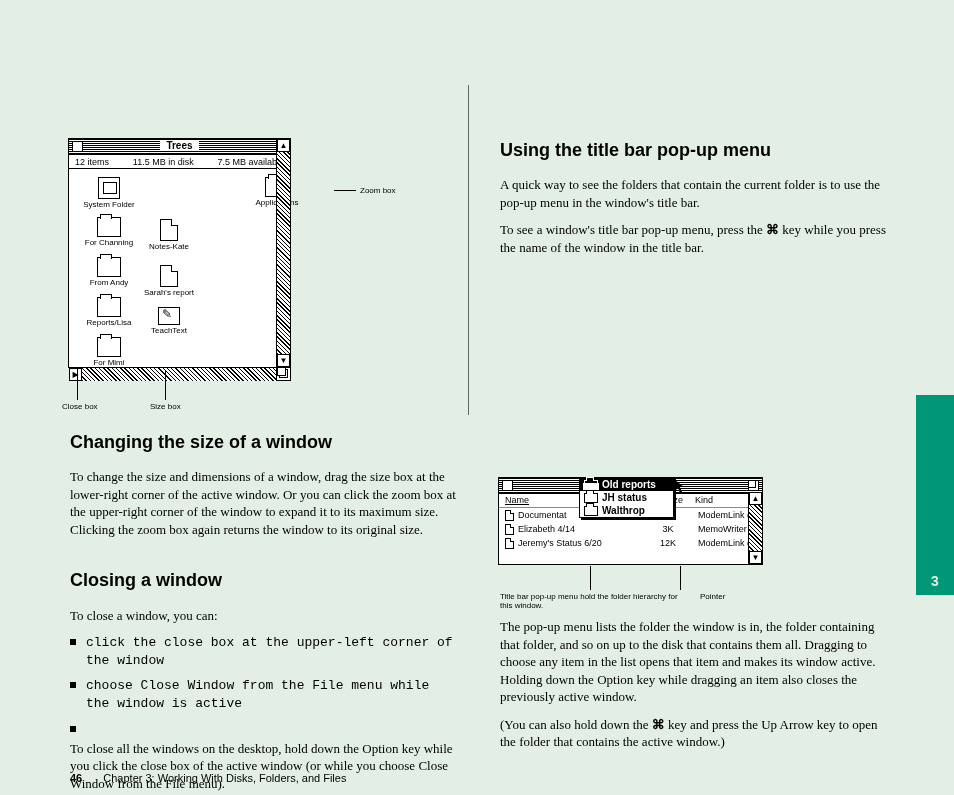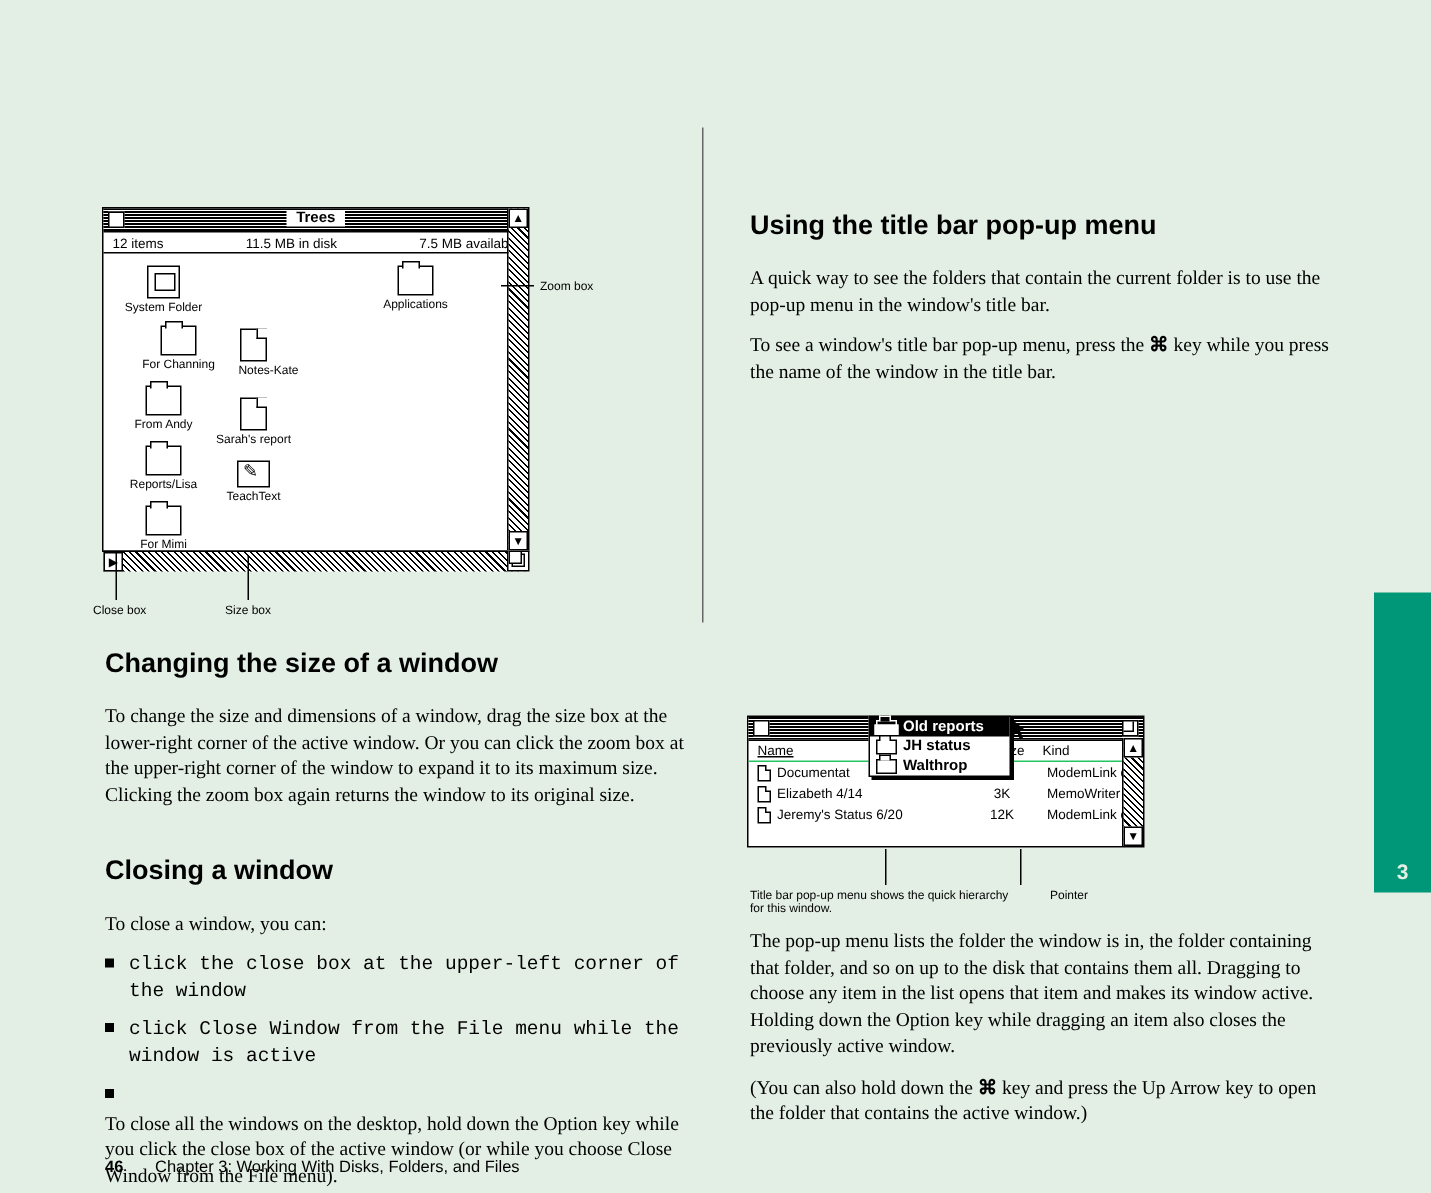--- a/index.html
+++ b/index.html
@@ -34,21 +34,21 @@
   .cmd { font-family: "Chicago","Helvetica Neue", Helvetica, Arial, sans-serif; font-weight:700; }
 
   
   .mac-window {
     position: absolute;
     background: #fff;
     border: 1px solid #000;
     font-family: Geneva, "Helvetica Neue", Helvetica, Arial, sans-serif;
     font-size: 9px;
   }
-  .win-a { left:68px; top:138px; width:285px; height:230px; }
+  .win-a { left:68px; top:138px; width:223px; height:230px; }
   .titlebar {
     height: 16px;
     border-bottom: 1px solid #000;
     display: flex;
     align-items: center;
     position: relative;
     background: repeating-linear-gradient(#000 0 1px, #fff 1px 2px);
   }
   .titlebar .tb-btn {
     width: 11px; height: 11px;
@@ -201,25 +201,25 @@
   </div>
   <div class="win-body" id="iconview">
       <div class="icon-item" style="left: 10px; top: 8px;">
         <div class="ic sys"></div>
         <div class="lbl">System Folder</div>
       </div>
       <div class="icon-item" style="left: 178px; top: 8px;">
         <div class="ic folder"></div>
         <div class="lbl">Applications</div>
       </div>
-      <div class="icon-item" style="left: 20px; top: 48px;">
+      <div class="icon-item" style="left: 10px; top: 48px;">
         <div class="ic folder"></div>
         <div class="lbl">For Channing</div>
       </div>
-      <div class="icon-item" style="left: 70px; top: 50px; text-align: right;">
+      <div class="icon-item" style="left: 70px; top: 50px;">
         <div class="ic doc"></div>
         <div class="lbl">Notes-Kate</div>
       </div>
       <div class="icon-item" style="left: 10px; top: 88px;">
         <div class="ic folder"></div>
         <div class="lbl">From Andy</div>
       </div>
       <div class="icon-item" style="left: 70px; top: 96px;">
         <div class="ic doc"></div>
         <div class="lbl">Sarah's report</div>
@@ -260,21 +260,21 @@
   <p class="para">To change the size and dimensions of a window, drag the size box at the lower-right corner of the active window. Or you can click the zoom box at the upper-right corner of the window to expand it to its maximum size. Clicking the zoom box again returns the window to its original size.</p>
   <h2 class="section-title" style="margin-top:30px;">Closing a window</h2>
   <p class="para">To close a window, you can:</p>
   <ul class="bullets">
     <li>
         <span class="sq"></span>
         <span>click the close box at the upper-left corner of the window</span>
       </li>
     <li>
         <span class="sq"></span>
-        <span>click Close Window from the File menu while the window is active</span>
+        <span>choose Close Window from the File menu while the window is active</span>
       </li>
     <li>
         <span class="sq"></span>
       </li>
   </ul>
   <p class="para">To close all the windows on the desktop, hold down the Option key while you click the close box of the active window (or while you choose Close Window from the File menu).</p>
 </div>
 
 <div class="content-col right-col" style="top:138px;">
   <h2 class="section-title">Using the title bar pop-up menu</h2>
@@ -332,21 +332,21 @@
         <span class="fld"></span>
         <span>Walthrop</span>
       </div>
     </div>
   <svg class="cursor-ptr" style="left:176px; top:2px;" viewBox="0 0 10 14">
     <polygon points="0,0 0,11 3,8 5,13 7,12 5,7 9,7" fill="#000"></polygon>
   </svg>
 </div>
 
 <div class="callout-line-v" style="left:590px; top:566px; height:24px;"></div>
-<div class="callout-label" style="left:500px; top:592px; width:180px;">Title bar pop-up menu shows the quick hierarchy for this window.</div>
+<div class="callout-label" style="left:500px; top:592px; width:180px;">Title bar pop-up menu hold the folder hierarchy for this window.</div>
 <div class="callout-line-v" style="left:680px; top:566px; height:24px;"></div>
 <div class="callout-label" style="left:700px; top:592px;text-align:right;">Pointer</div>
 
 <div class="content-col right-col" style="top:618px;">
   <p class="para">The pop-up menu lists the folder the window is in, the folder containing that folder, and so on up to the disk that contains them all. Dragging to choose any item in the list opens that item and makes its window active. Holding down the Option key while dragging an item also closes the previously active window.</p>
   <p class="para">
     <span>(You can also hold down the </span><span class="cmd">⌘</span><span> key and press the Up Arrow key to open the folder that contains the active window.)</span>
   </p>
 </div>
 

